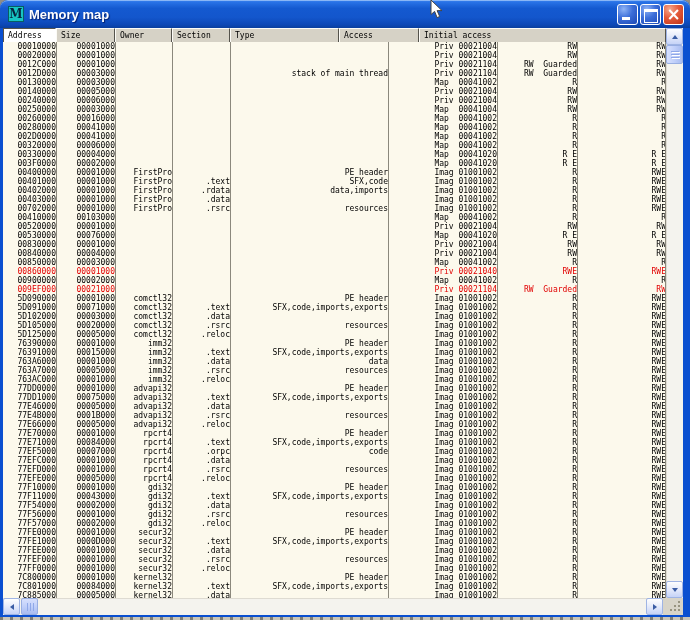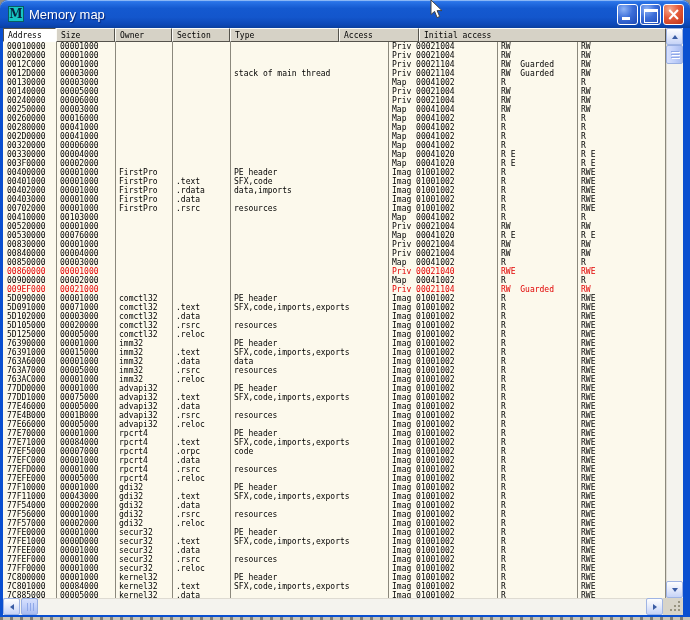--- a/index.html
+++ b/index.html
@@ -19,54 +19,54 @@
     box-shadow: inset 0 1px 0 rgba(255,255,255,.35);
   }
   .app-icon {
     width:16px; height:16px; margin-left:8px; flex:0 0 auto;
     background:#17c5c3; border:1px solid #075e63;
     color:#06223f; font-family:"DejaVu Serif", serif; font-weight:bold;
     font-size:12px; line-height:14px; text-align:center;
   }
   .title {
     margin-left:5px; color:#ffffff; font-family:"Liberation Sans", sans-serif;
-    font-weight:normal; font-size:13px; text-shadow:1px 1px 1px rgba(0,16,80,.75);
+    font-weight:bold; font-size:13px; text-shadow:1px 1px 1px rgba(0,16,80,.75);
     white-space:nowrap;
   }
   .tb-buttons { position:absolute; top:4px; right:6px; display:flex; gap:2px; }
   .tb-btn { width:21px; height:21px; border-radius:3px; border:1px solid #ffffff; position:relative; }
   .btn-min, .btn-max { background:radial-gradient(circle at 30% 22%, #8fb4f6 0%, #3c6ed9 45%, #1c48b4 100%); }
   .btn-close { background:radial-gradient(circle at 30% 22%, #f4a98e 0%, #e45a3a 45%, #bf3318 100%); }
   .btn-min::after { content:""; position:absolute; left:4px; bottom:4px; width:8px; height:3px; background:#fff; }
   .btn-max::after { content:""; position:absolute; left:3px; top:4px; width:12px; height:10px;
                     border:1px solid #fff; border-top-width:3px; }
   .btn-close::after { content:"\00D7"; position:absolute; left:0; top:0; width:100%; height:100%;
                       color:#fff; font-family:"DejaVu Sans", sans-serif; font-weight:bold;
                       font-size:17px; line-height:18px; text-align:center; }
   
   .content {
     position:absolute; top:28px; left:3px; width:680px; height:570px;
     display:flex; background:#fcf9ec;
   }
   .table-area { width:663px; position:relative; }
   .header-row { height:14px; display:flex; background:#d6d2c6; }
   .hcell {
-    height:14px; padding:2px 0 0 4px; flex:0 0 auto;
+    height:24px; padding:2px 0 0 4px; flex:0 0 auto;
     font-size:8px; line-height:10px; color:#000; white-space:pre; overflow:hidden;
     background:#d6d2c6;
     border-top:1px solid #fcfbf6; border-left:1px solid #fcfbf6;
     border-right:1px solid #55534c; border-bottom:1px solid #55534c;
   }
   .hcell.pressed {
     background:#ffffff;
     border-top:1px solid #55534c; border-left:1px solid #55534c;
     border-right:1px solid #ffffff; border-bottom:1px solid #ffffff;
   }
   .hcell.last { flex:1 1 auto; }
-  .tbody { position:absolute; top:14px; left:0; right:0; bottom:0; overflow:hidden; background:#fcf9ec; }
+  .tbody { position:absolute; top:14px; left:0; right:0; bottom:0; overflow:hidden; background:#fcf9ec;text-align:right; }
   .row { display:flex; height:9px; line-height:9px; font-size:8px; color:#000; white-space:pre; }
   .row.red { color:#e10000; }
   .cell { flex:0 0 auto; padding-left:4px; overflow:hidden; }
   .c0{width:53px}.c1{width:59px}.c2{width:57px}.c3{width:58px}
   .c4{width:158px}.c5{width:109px}.c6{width:80px}.c7{width:89px}
   .sep { position:absolute; top:0; bottom:0; width:1px; background:#8b887c; }
   
   .vscroll { width:17px; position:relative; background:#f4f3ee;
              box-shadow:inset 1px 0 0 #dedbd2; }
   .sq-btn {

